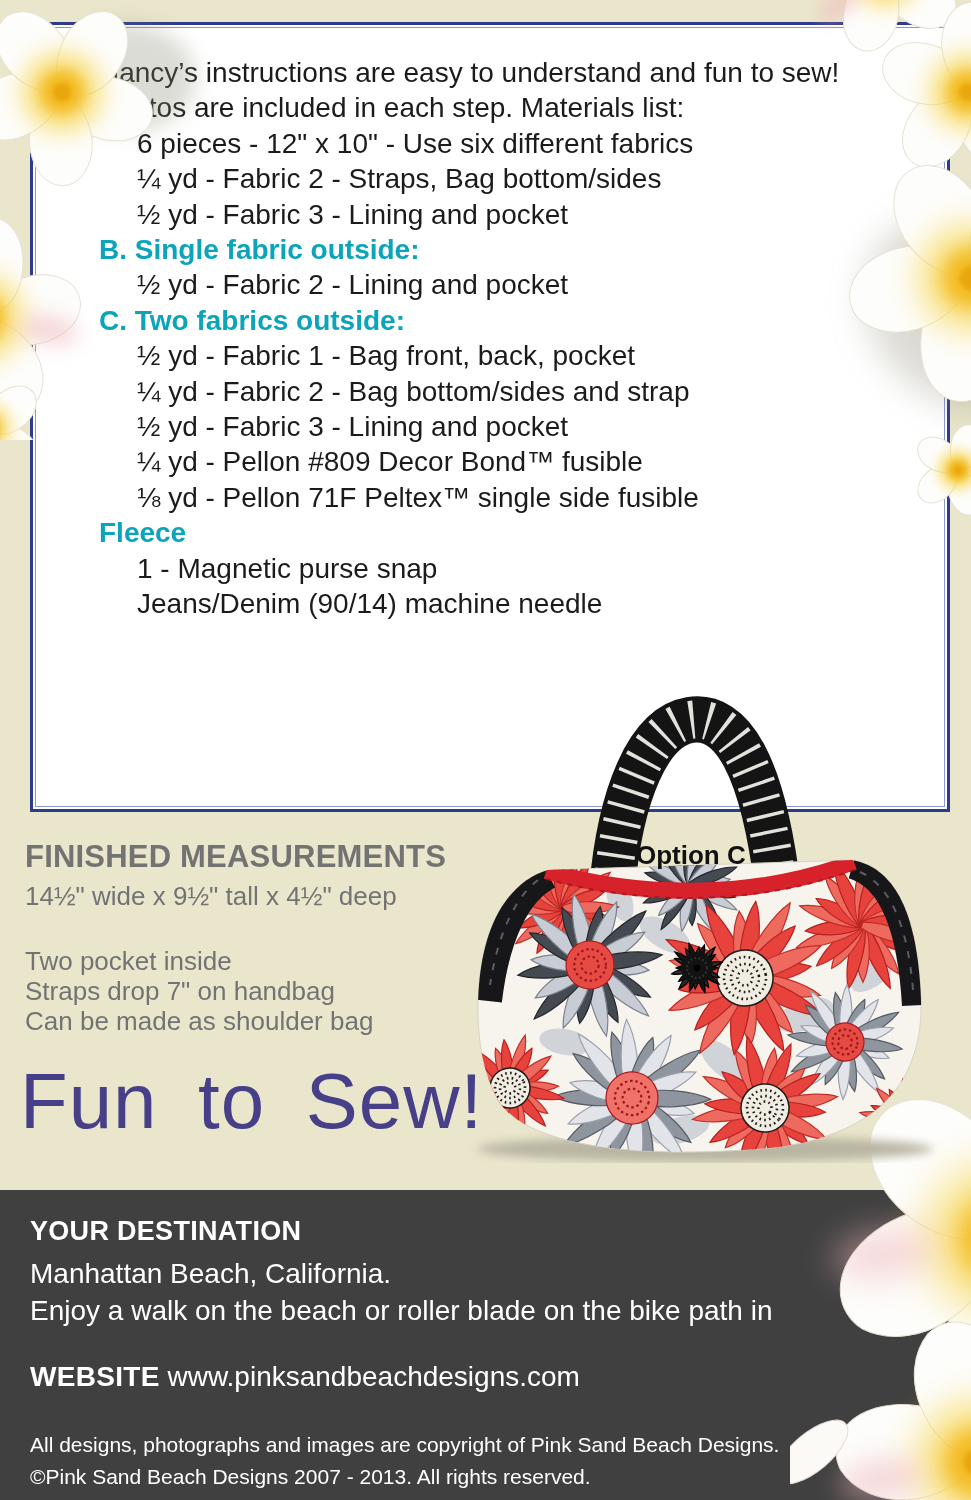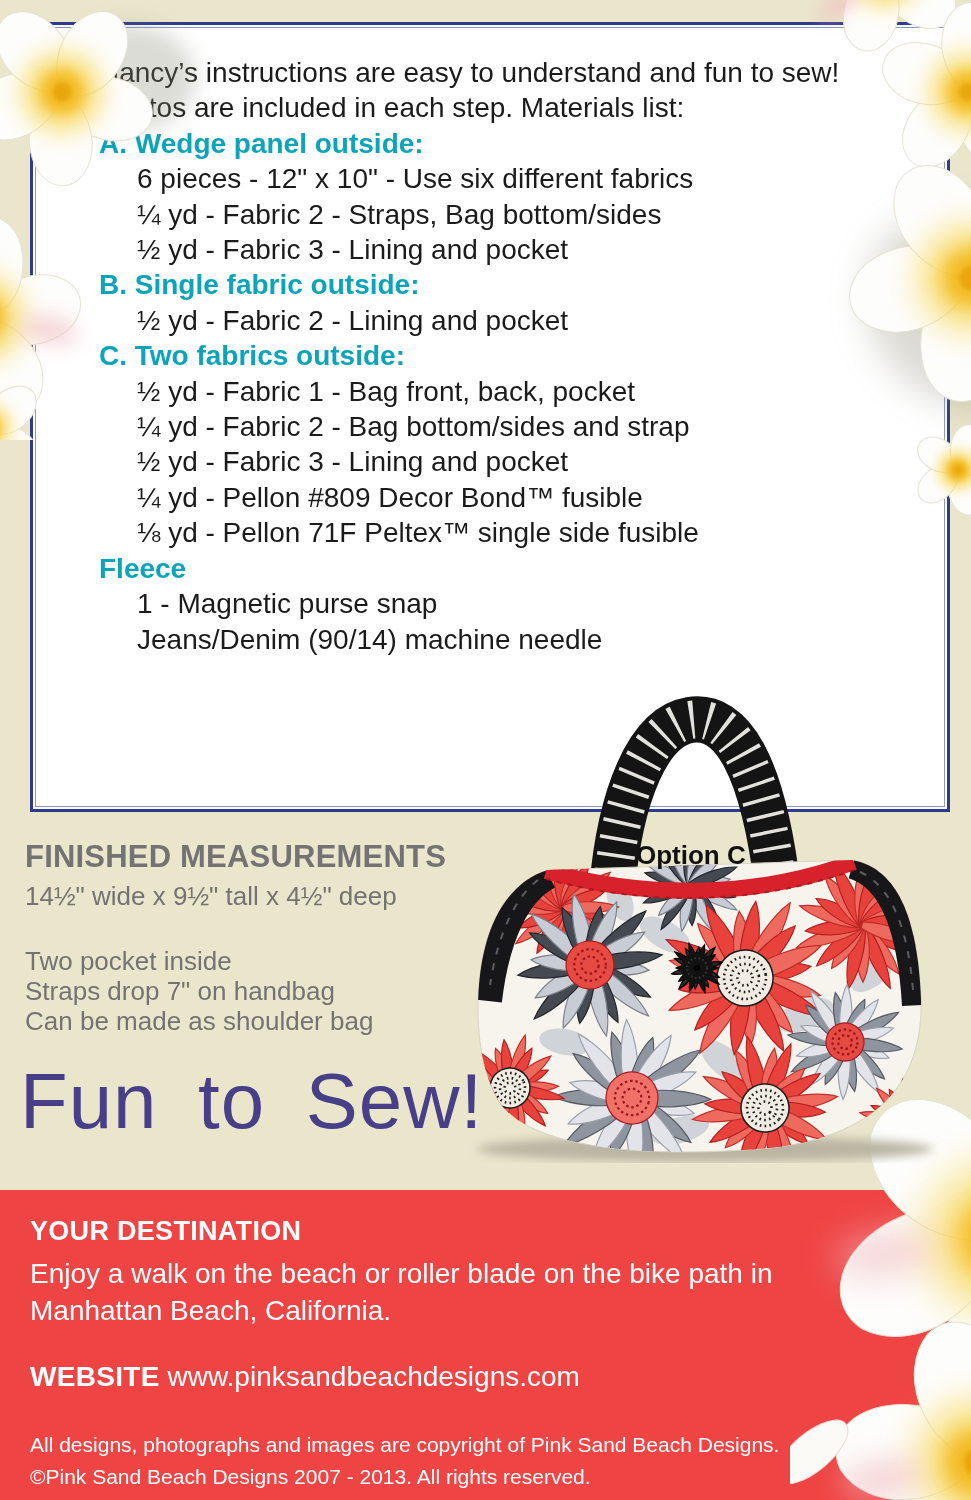--- a/index.html
+++ b/index.html
@@ -33,21 +33,21 @@
   }
   
   .tagline {
     position:absolute; left:20px; top:1056px; z-index:2;
     font-size:78px; color:#474089; letter-spacing:1px; word-spacing:18px;
     font-weight:400;
   }
   
   .footer {
     position:absolute; left:0; top:1190px; width:971px; height:310px;
-    background:#ef4444; color:#ffffff; z-index:1;
+    background:#404040; color:#ffffff; z-index:1;
   }
   .footer-inner { padding:26px 0 0 30px; }
   .dest-title { font-size:27px; font-weight:bold; letter-spacing:.3px; }
   .dest-body  { margin-top:8px; font-size:28px; line-height:37px; }
   .website-line { margin-top:32px; font-size:28px; }
   .website-label { font-weight:bold; letter-spacing:.3px; }
   .copyright { margin-top:36px; font-size:21px; line-height:32px; }
   
   .deco { position:absolute; z-index:3; pointer-events:none; }
   #flowersTL { left:0; top:0; }
@@ -57,21 +57,20 @@
 </head>
 <body>
 
 <div class="page">
 
   <div class="materials-box">
     <div class="materials-content">
       <div class="ml">Nancy’s instructions are easy to understand and fun to sew!</div>
       <div class="ml">Photos are included in each step. Materials list:</div>
 
-      <div class="ml mh">A. Wedge panel outside:</div>
       <div class="ml mi">6 pieces - 12" x 10" - Use six different fabrics</div>
       <div class="ml mi">¼ yd - Fabric 2 - Straps, Bag bottom/sides</div>
       <div class="ml mi">½ yd - Fabric 3 - Lining and pocket</div>
 
       <div class="ml mh">B. Single fabric outside:</div>
       <div class="ml mi">½ yd - Fabric 2 - Lining and pocket</div>
 
       <div class="ml mh">C. Two fabrics outside:</div>
       <div class="ml mi">½ yd - Fabric 1 - Bag front, back, pocket</div>
       <div class="ml mi">¼ yd - Fabric 2 - Bag bottom/sides and strap</div>
@@ -613,22 +612,22 @@
       </g>
     </svg>
   <div class="bag-option-label">Option C</div>
 
   <div class="tagline">Fun to Sew!</div>
 
   <div class="footer">
     <div class="footer-inner">
       <div class="dest-title">YOUR DESTINATION</div>
       <div class="dest-body">
+        <div>Manhattan Beach, California.</div>
         <div>Enjoy a walk on the beach or roller blade on the bike path in</div>
-        <div>Manhattan Beach, California.</div>
       </div>
       <div class="website-line">
         <span class="website-label">WEBSITE</span>
         <span>www.pinksandbeachdesigns.com</span>
       </div>
       <div class="copyright">
         <div>All designs, photographs and images are copyright of Pink Sand Beach Designs.</div>
         <div>©Pink Sand Beach Designs 2007 - 2013.  All rights reserved.</div>
       </div>
     </div>

